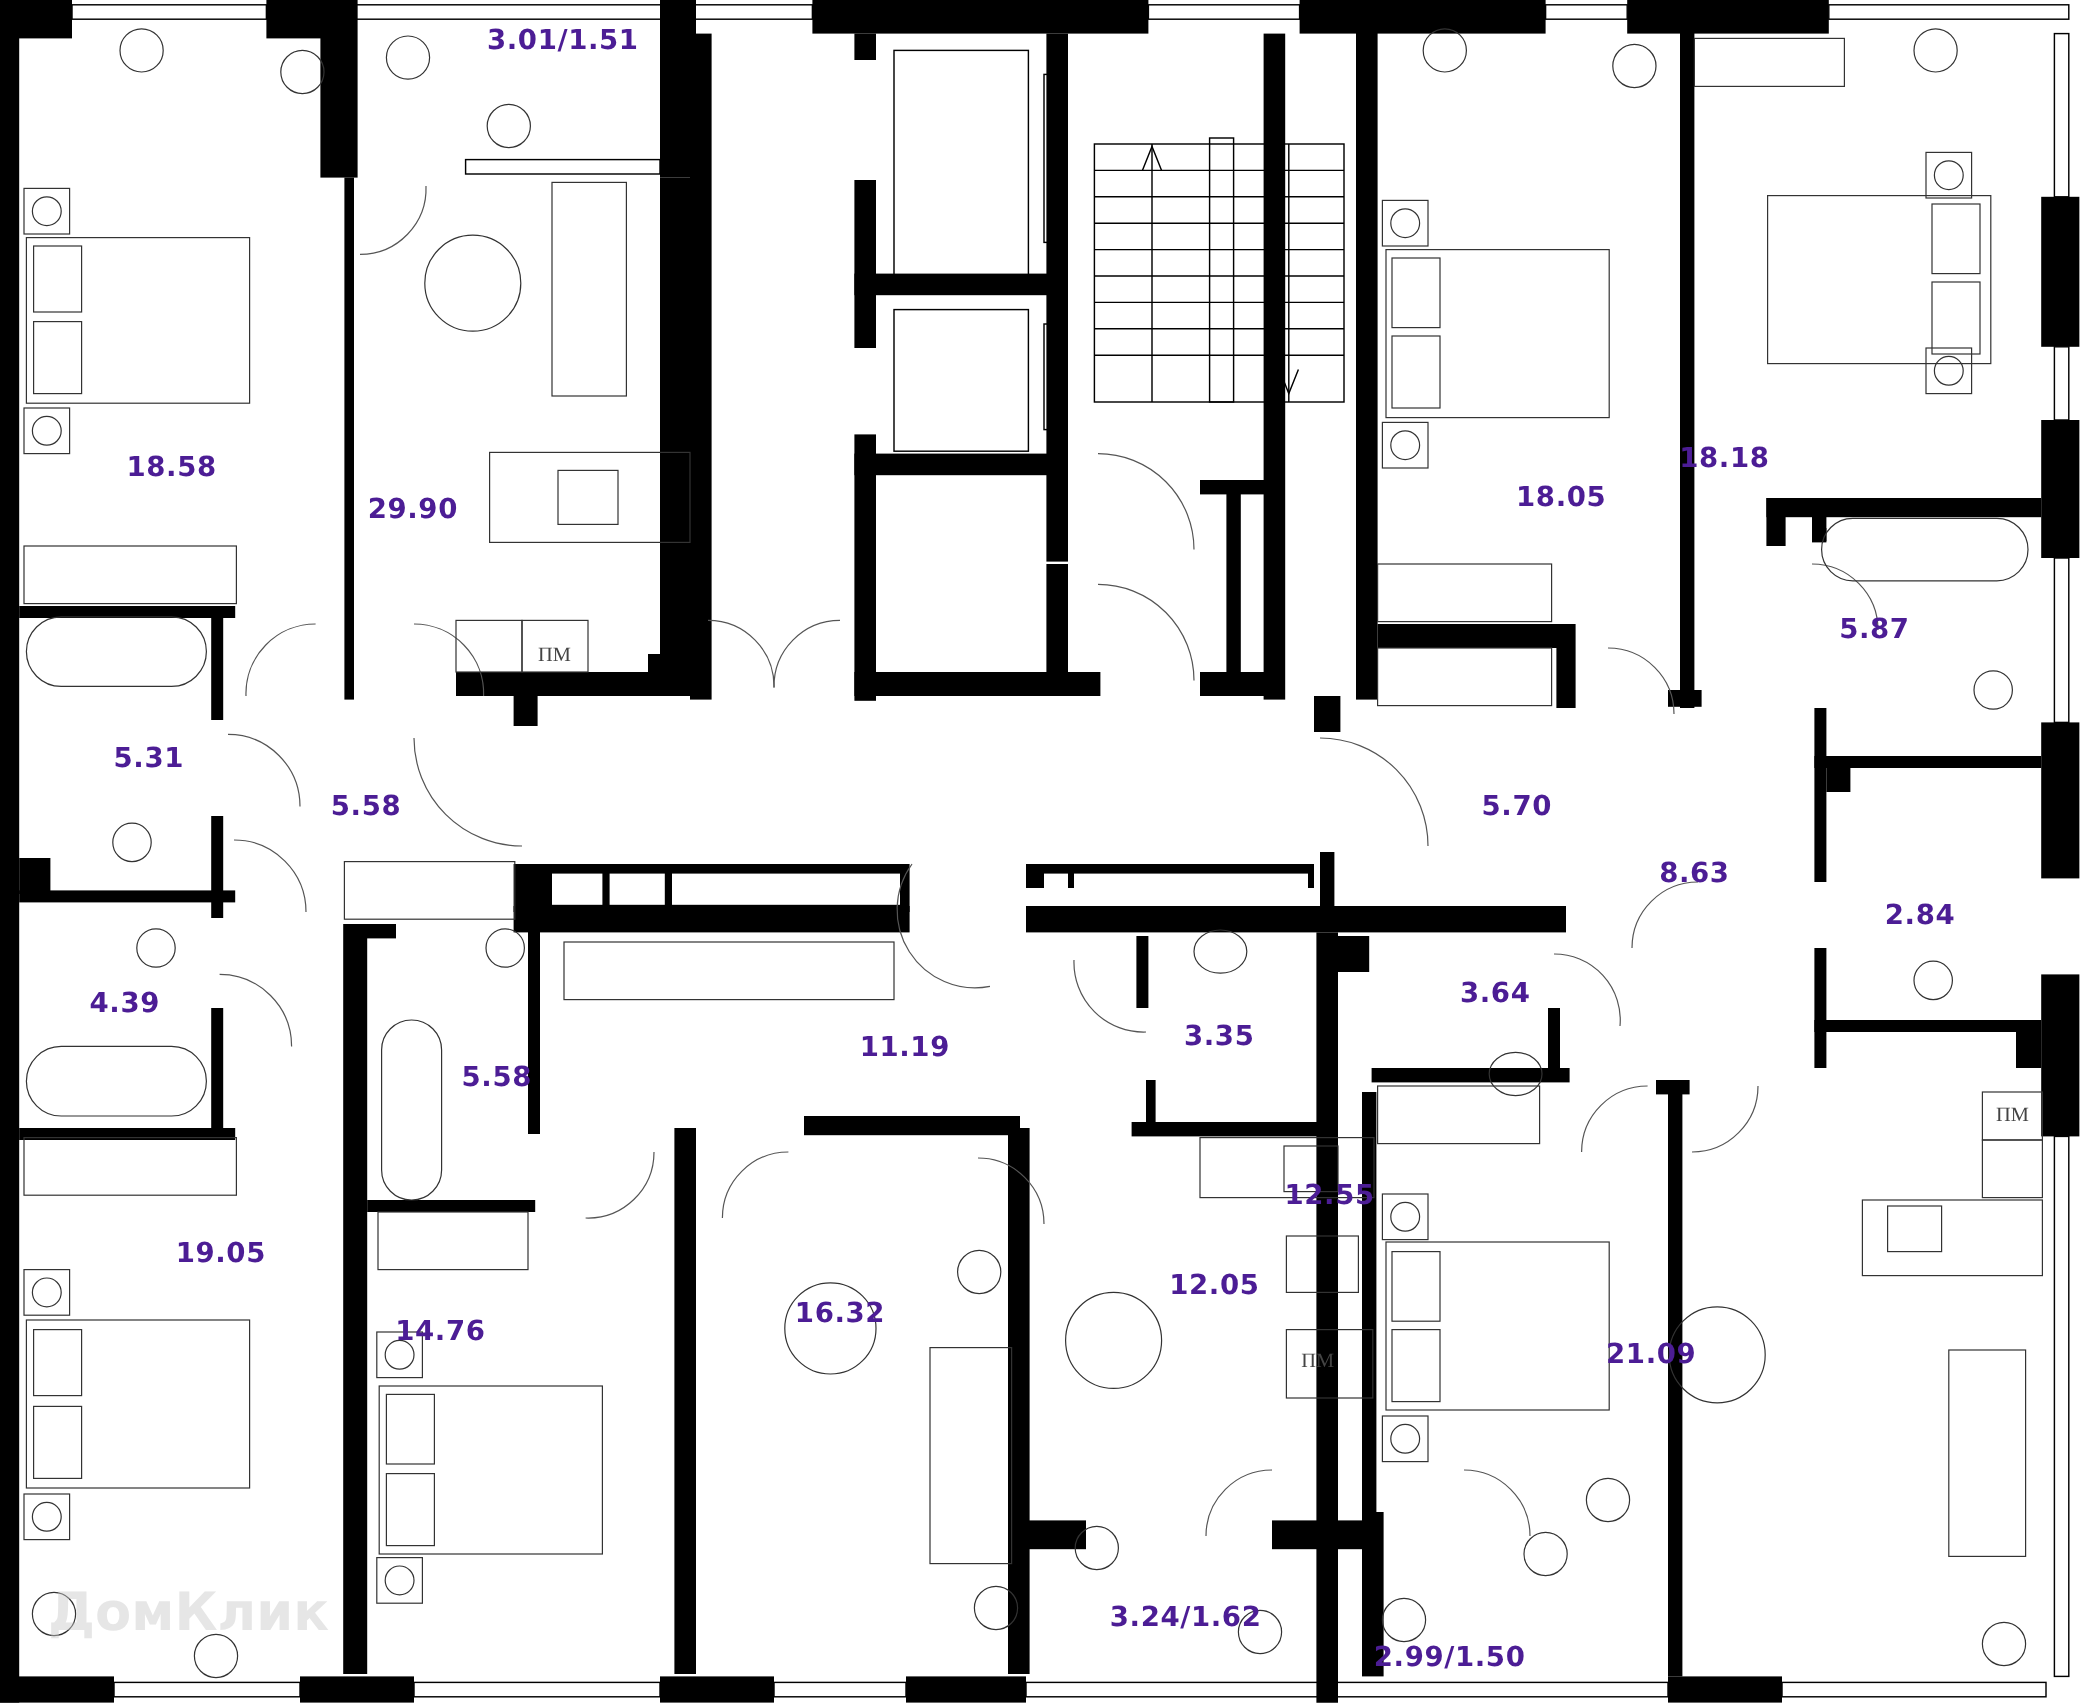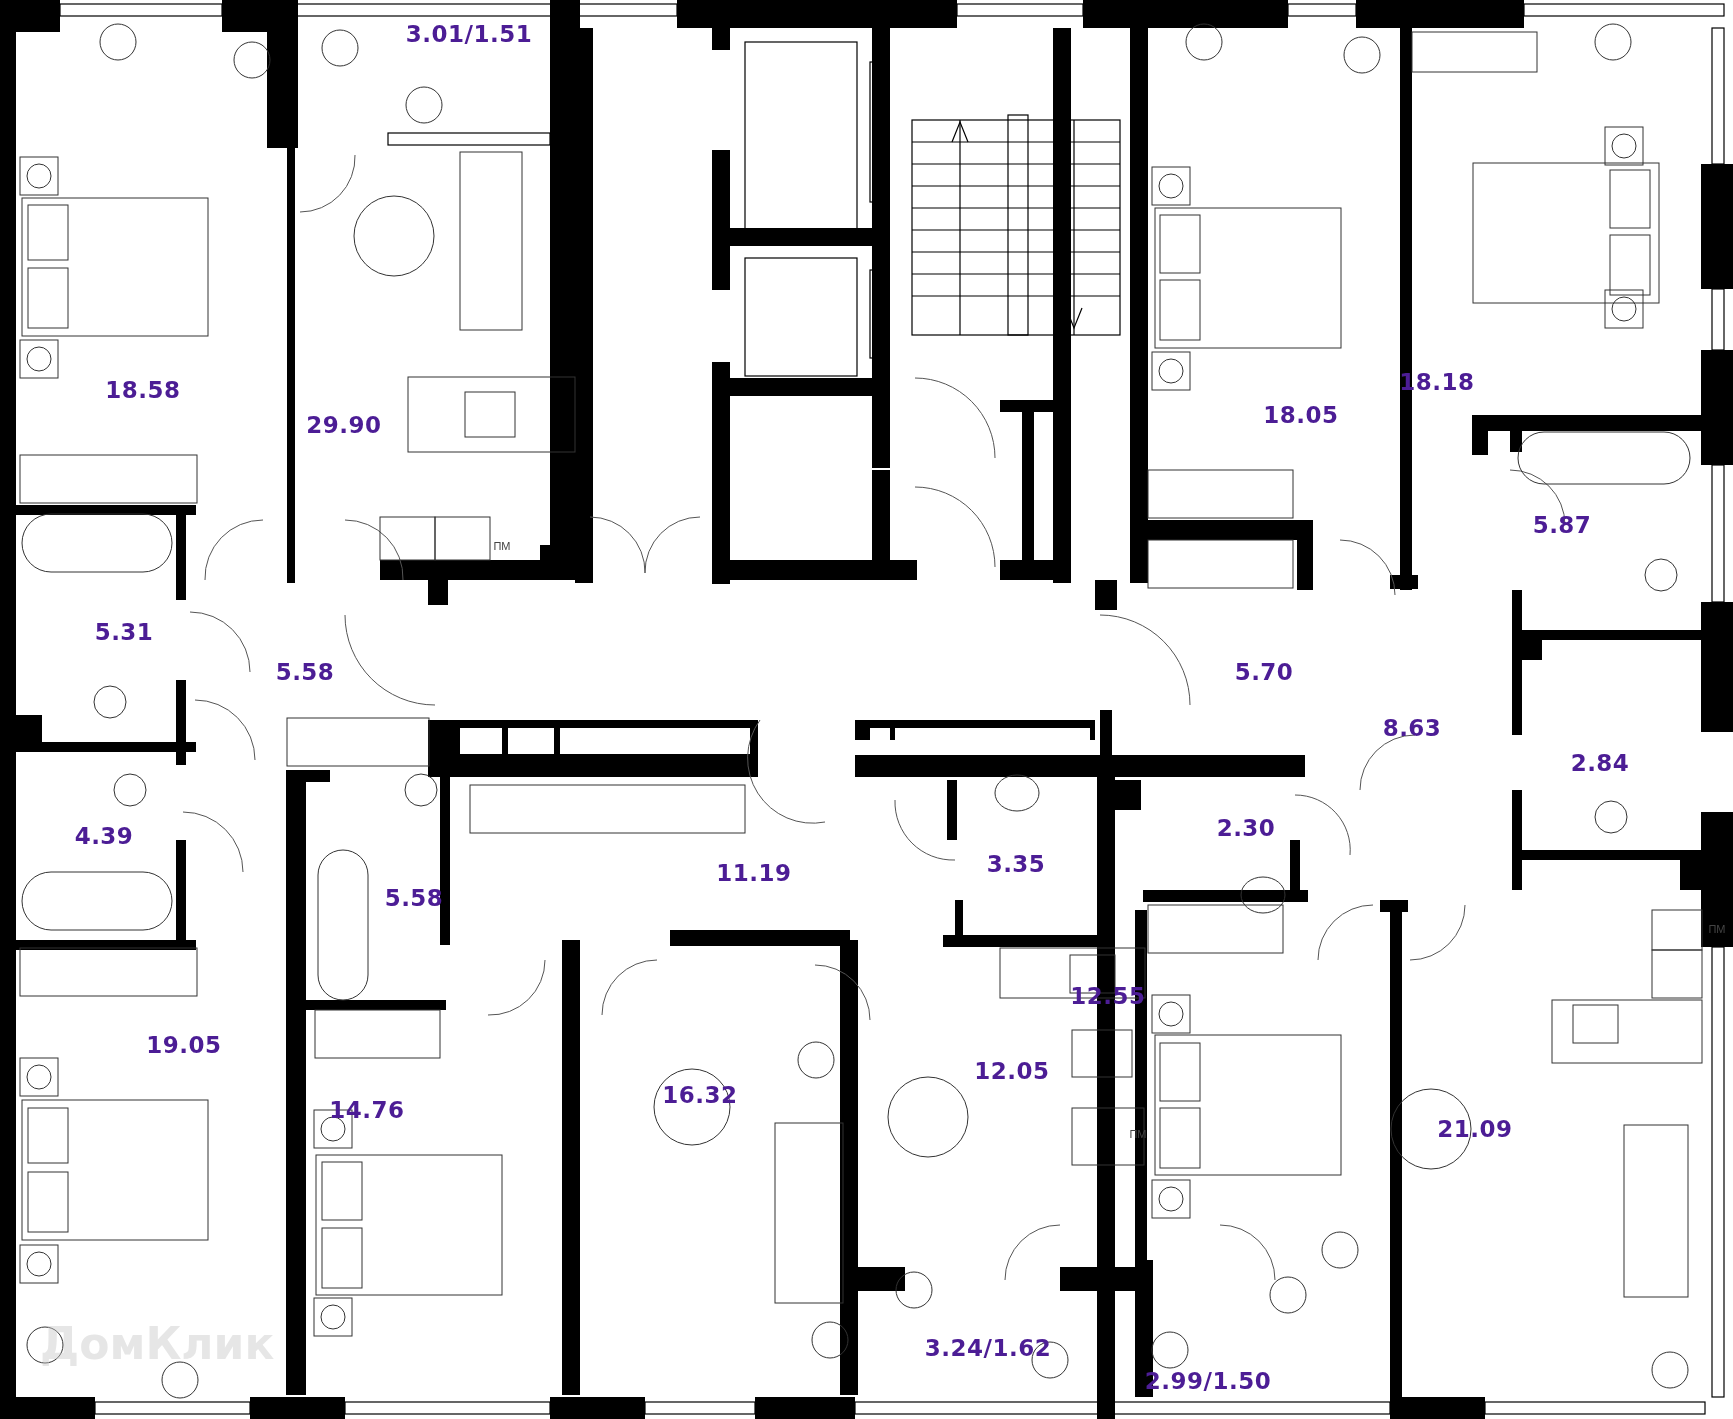--- a/index.html
+++ b/index.html
@@ -4,21 +4,21 @@
 <style>
   html, body { margin: 0; padding: 0; background: #ffffff; }
   body { width: 1733px; height: 1419px; position: relative; overflow: hidden; font-family: "DejaVu Sans", sans-serif; }
   #plan { position: absolute; left: 0; top: 0; width: 1733px; height: 1419px; }
   .wall { fill: #000000; }
   .thin { fill: none; stroke: #000; stroke-width: 1.2; }
   .thin2 { fill: none; stroke: #333; stroke-width: 1; }
   .win { fill: #fff; stroke: #000; stroke-width: 1.2; }
   .swing { fill: none; stroke: #555; stroke-width: 1; }
   .label { position: absolute; font-family: "DejaVu Sans", sans-serif; font-size: 23px; font-weight: 600; color: #4c1d95; letter-spacing: 0.5px; white-space: nowrap; transform: translate(-50%, -50%); }
-  .pm { position: absolute; font-family: Liberation Sans, sans-serif; font-size: 11px; color: #444; transform: translate(-50%, -50%); margin-left: 40px; }
+  .pm { position: absolute; font-family: Liberation Serif, serif; font-size: 17px; color: #444; transform: translate(-50%, -50%); }
   .watermark { position: absolute; left: 40px; top: 1318px; font-family: "DejaVu Sans", sans-serif; font-size: 44px; font-weight: 700; color: rgba(200,200,200,0.45); text-align: right; }
 </style>
 </head>
 <body>
 
 <svg id="plan" viewBox="0 0 1733 1419" xmlns="http://www.w3.org/2000/svg">
 
   <g>
 
     <rect class="wall" x="0" y="0" width="60" height="32"></rect>
@@ -326,29 +326,29 @@
 <div class="label" style="left:124px;top:632px">5.31</div>
 <div class="label" style="left:305px;top:672px">5.58</div>
 <div class="label" style="left:104px;top:836px">4.39</div>
 <div class="label" style="left:184px;top:1045px">19.05</div>
 <div class="label" style="left:414px;top:898px">5.58</div>
 <div class="label" style="left:754px;top:873px">11.19</div>
 <div class="label" style="left:367px;top:1110px">14.76</div>
 <div class="label" style="left:700px;top:1095px">16.32</div>
 <div class="label" style="left:1264px;top:672px">5.70</div>
 <div class="label" style="left:1016px;top:864px">3.35</div>
-<div class="label" style="left:1246px;top:828px">2.30</div>
+<div class="label" style="left:1246px;top:828px">3.64</div>
 <div class="label" style="left:1301px;top:415px">18.05</div>
 <div class="label" style="left:1437px;top:382px">18.18</div>
 <div class="label" style="left:1562px;top:525px">5.87</div>
 <div class="label" style="left:1412px;top:728px">8.63</div>
 <div class="label" style="left:1600px;top:763px">2.84</div>
 <div class="label" style="left:1012px;top:1071px">12.05</div>
 <div class="label" style="left:1108px;top:996px">12.55</div>
-<div class="label" style="left:1475px;top:1129px">21.09</div>
+<div class="label" style="left:1376px;top:1129px">21.09</div>
 <div class="label" style="left:988px;top:1348px">3.24/1.62</div>
 <div class="label" style="left:1208px;top:1381px">2.99/1.50</div>
 
 <div class="pm" style="left:462px;top:546px">ПМ</div>
 <div class="pm" style="left:1098px;top:1134px">ПМ</div>
 <div class="pm" style="left:1677px;top:929px">ПМ</div>
 
 <div class="watermark">ДомКлик</div>
 
 </body></html>

